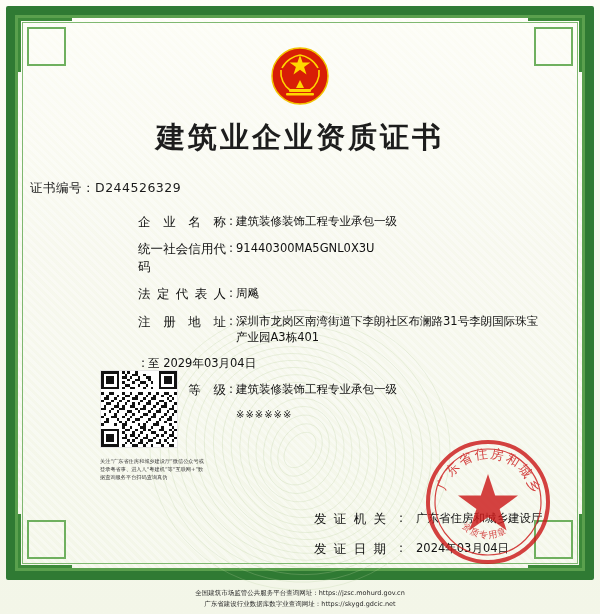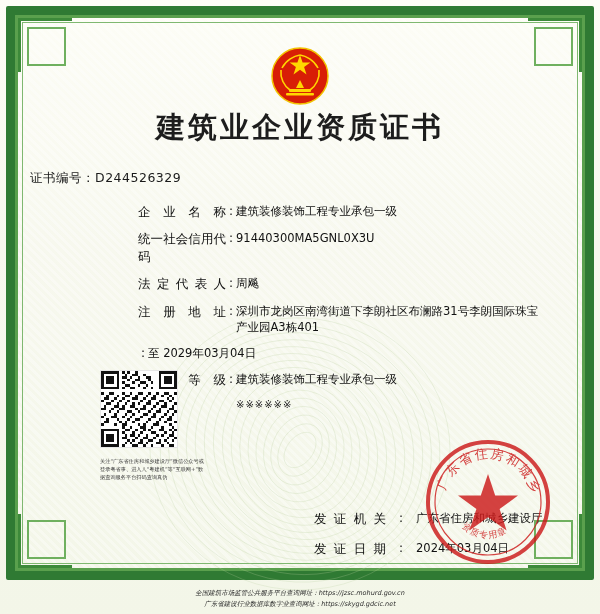--- a/index.html
+++ b/index.html
@@ -90,20 +90,21 @@
   .emblem {
     width: 100%;
     display: flex;
     justify-content: center;
     margin-top: 18px;
     height: 62px;
   }
 
   
   .title {
+    margin-top: 10px;
     text-align: center;
     font-family: "DejaVu Sans", "Liberation Sans", sans-serif;
     font-size: 29px;
     font-weight: bold;
     letter-spacing: 3px;
     color: #1d1d1d;
   }
 
   .cert-no {
     margin-top: 22px;
@@ -211,21 +212,20 @@
 
   
   .footer {
     position: absolute;
     left: 0; right: 0; bottom: 4px;
     text-align: center;
     font-size: 6.5px;
     line-height: 1.7;
     color: #2a2a2a;
     font-family: "DejaVu Sans", "Liberation Sans", sans-serif;
-    font-style: italic;
   }
 </style>
 </head>
 <body>
 
 <div class="cert">
 
   <div class="border-outer"></div>
   <div class="border-mid"></div>
   <div class="border-inner"></div>

